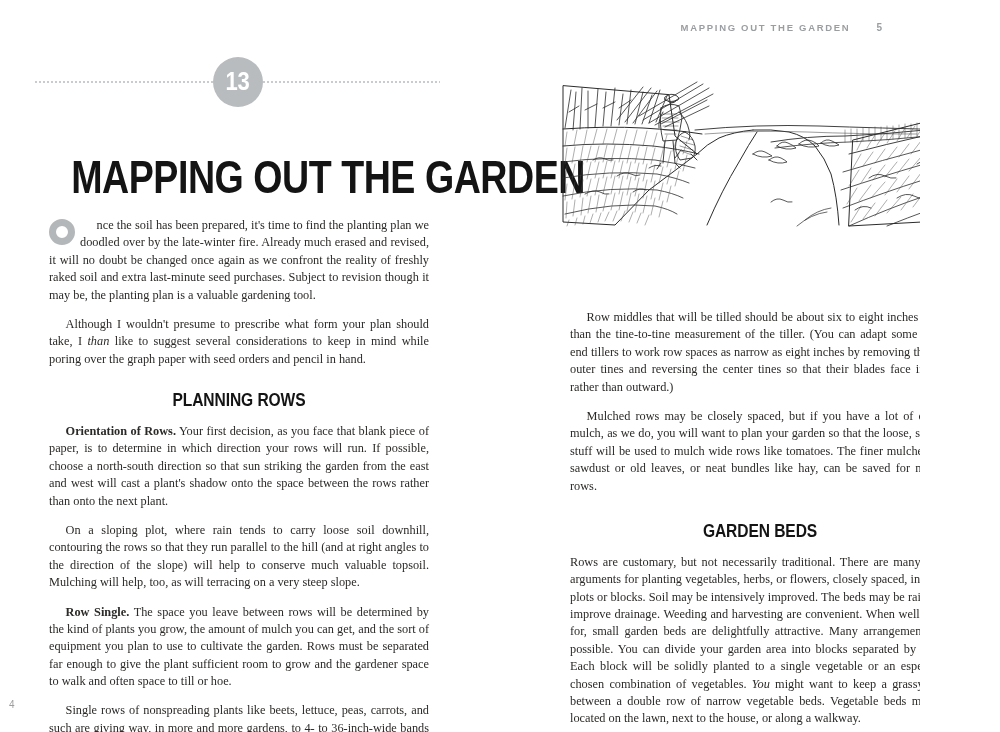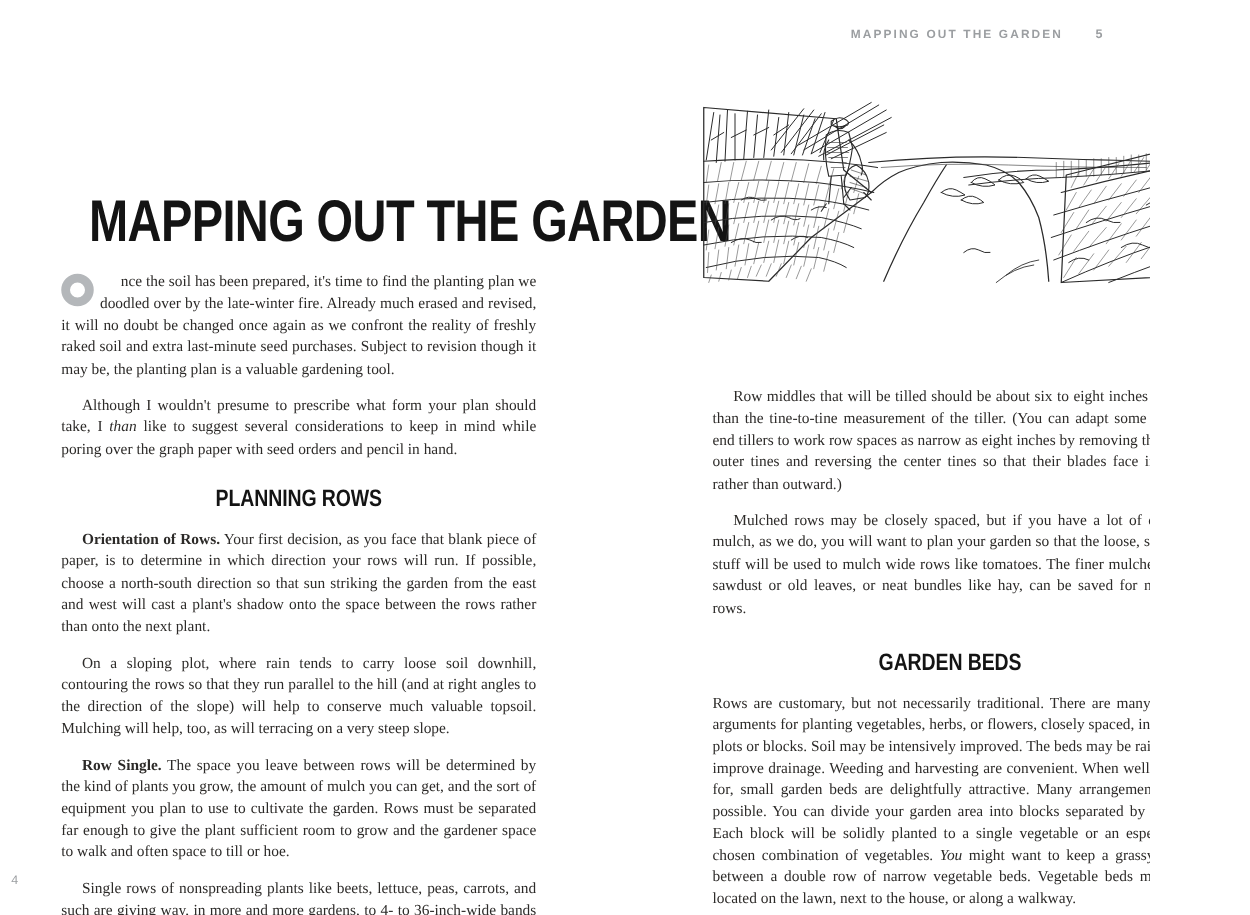--- a/index.html
+++ b/index.html
@@ -177,20 +177,26 @@
 
 <div class="page">
 
   <div class="running-head">
     <span class="rh-title">MAPPING OUT THE GARDEN</span>
     <span class="rh-page">5</span>
   </div>
 
   <div class="folio">4</div>
 
+  <div class="chapter-rule-wrap">
+    <div class="chapter-rule"></div>
+    <div class="chapter-badge">
+      <span class="num">13</span>
+    </div>
+  </div>
 
   <h1 class="chapter-title">MAPPING OUT THE GARDEN</h1>
 
   <div class="col col-left">
 
     <p class="dropcap-para">
       <span class="dropcap"></span><span>nce the soil has been prepared, it's time to find the planting plan we doodled over by the late-winter fire. Already much erased and revised, it will no doubt be changed once again as we confront the reality of freshly raked soil and extra last-minute seed purchases. Subject to revision though it may be, the planting plan is a valuable gardening tool.</span>
     </p>
 
     <p><span>Although I wouldn't presume to prescribe what form your plan should take, I </span><span class="ital">than</span><span> like to suggest several considerations to keep in mind while poring over the graph paper with seed orders and pencil in hand.</span></p>

